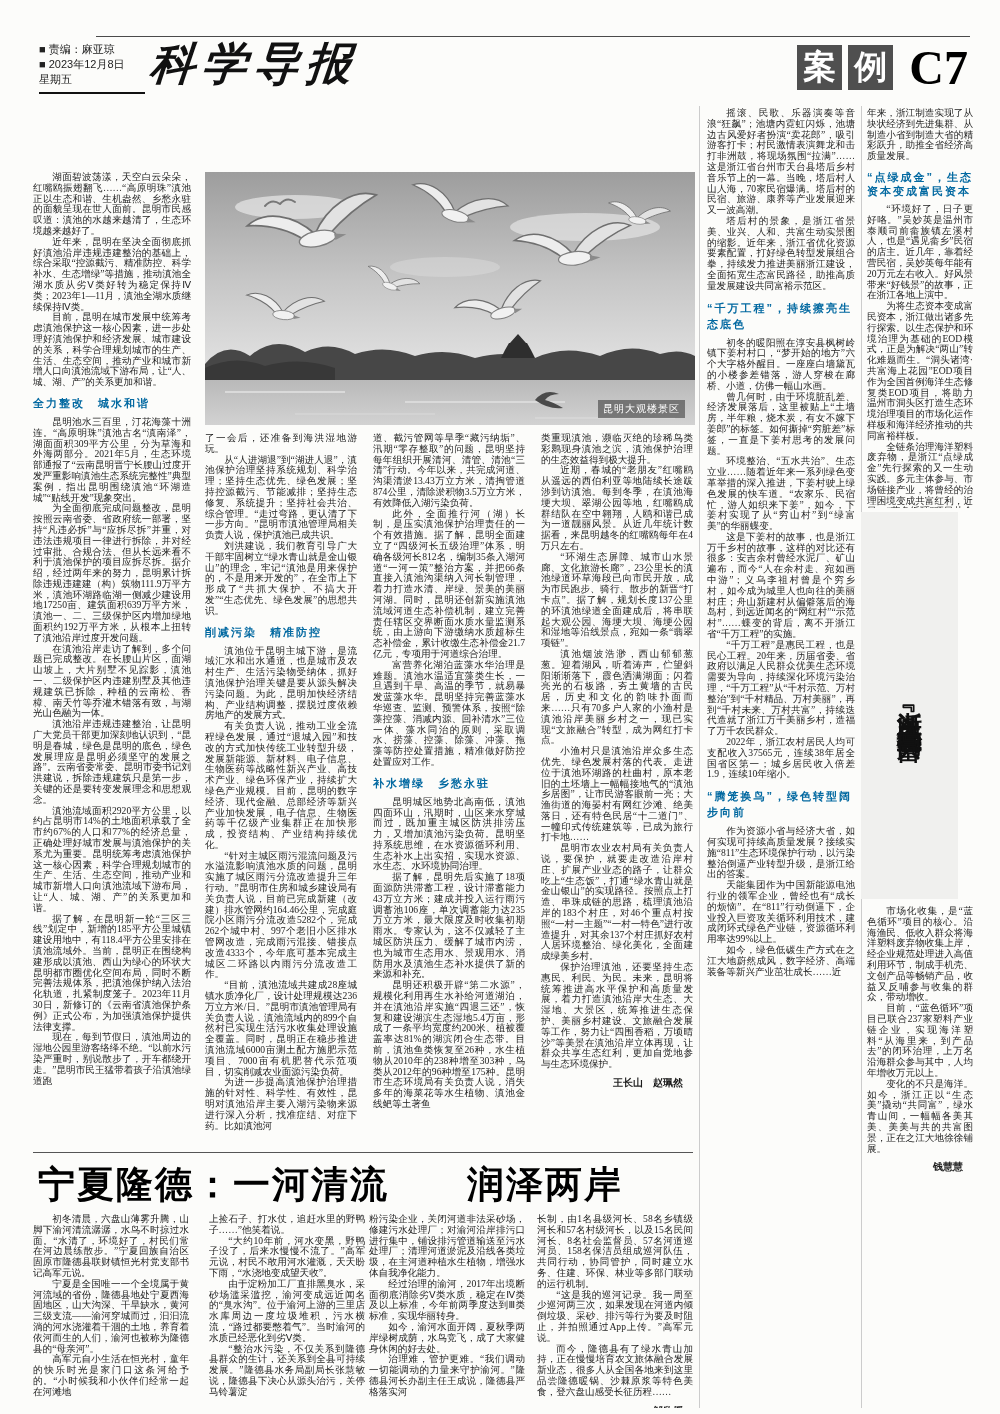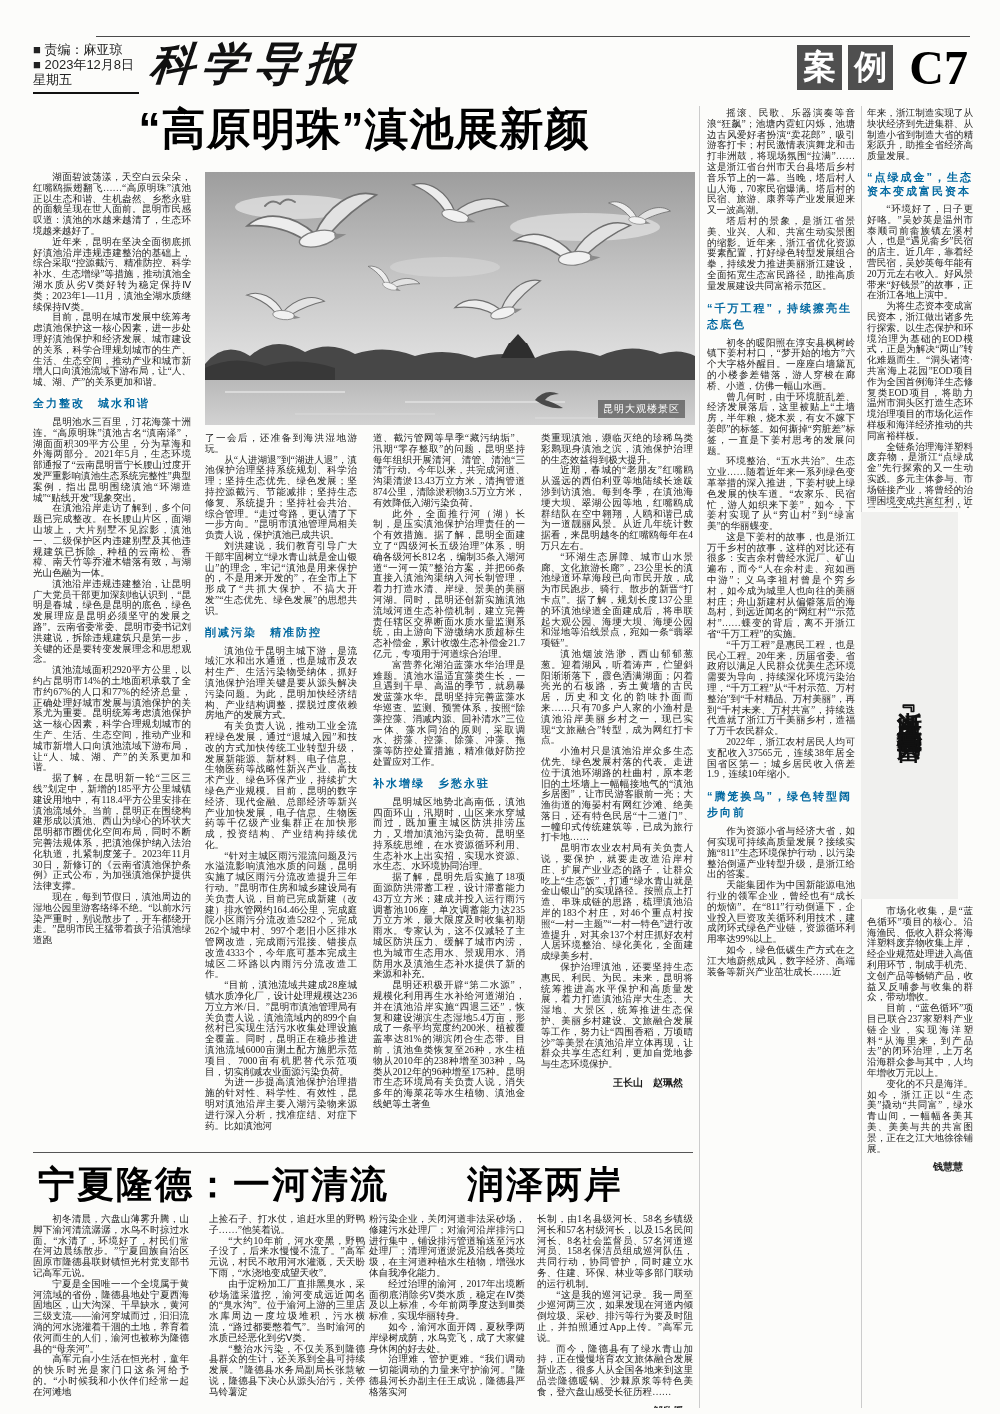--- a/index.html
+++ b/index.html
@@ -1,21 +1,21 @@
 <!DOCTYPE html>
 <html><head>
 <meta charset="utf-8">
 <style>
   html,body{margin:0;padding:0;background:#9a9a9a;}
   .page{position:relative;width:1000px;height:1414px;margin:0 auto;background:#fcfcfa;color:#1c1c1c;
         font-family:"Liberation Serif",serif;overflow:hidden;}
   
   .top-rule{position:absolute;left:96px;right:30px;top:36px;border-top:1.5px solid #4a4a4a;}
-  .ed-block{position:absolute;left:33px;top:42px;width:106px;border-bottom:2.5px solid #111;
-            padding-bottom:5px;font-size:13px;line-height:15px;color:#222;font-family:"Liberation Sans",sans-serif;}
+  .ed-block{position:absolute;left:39px;top:42px;width:106px;border-bottom:2.5px solid #111;
+            padding-bottom:5px;font-size:11px;line-height:15px;color:#222;font-family:"Liberation Sans",sans-serif;}
   .masthead{position:absolute;left:150px;top:34px;font-size:45px;font-weight:bold;font-style:italic;
             font-family:"DejaVu Serif",serif;letter-spacing:7px;transform:skewX(-5deg);color:#111;}
   .section-area{position:absolute;right:32px;top:40px;display:flex;align-items:center;gap:6px;}
   .sec-box{width:45px;height:45px;background:#4f4f4f;color:#fff;display:flex;align-items:center;justify-content:center;
            font-size:33px;font-weight:bold;font-family:"Liberation Serif",serif;}
   .pageno{font-size:48px;font-weight:bold;font-family:Liberation Serif, serif;margin-left:10px;color:#000;}
   
   .d-headline{position:absolute;left:33px;top:100px;width:662px;margin:0;text-align:center;
               font-family:"Liberation Sans",sans-serif;font-weight:bold;font-size:44px;letter-spacing:1px;color:#000;}
   .n-headline{position:absolute;left:38px;top:1160px;width:656px;margin:0;
@@ -65,21 +65,20 @@
     <div>■ 责编：麻亚琼</div>
     <div>■ 2023年12月8日　星期五</div>
   </div>
   <div class="masthead">科学导报</div>
   <div class="section-area">
     <span class="sec-box">案</span>
     <span class="sec-box">例</span>
     <span class="pageno">C7</span>
   </div>
 
-  <h1 class="d-headline">“高原明珠”滇池展新颜</h1>
 
   <div class="photo-wrap">
     <svg viewBox="0 0 490 253" preserveAspectRatio="none">
       <defs>
         <linearGradient id="sky" x1="0" y1="0" x2="0" y2="1">
           <stop offset="0" stop-color="#9d9d9d"></stop>
             <stop offset="0.55" stop-color="#c6c6c6"></stop>
             <stop offset="1" stop-color="#e1e1e1"></stop>
         </linearGradient>
         <linearGradient id="water" x1="0" y1="0" x2="0" y2="1">
@@ -120,20 +119,21 @@
     </svg>
     <div class="photo-caption">昆明大观楼景区</div>
   </div>
 
   <div class="col m-col1">
       <p class="para">湖面碧波荡漾，天空白云朵朵，红嘴鸥振翅翻飞……“高原明珠”滇池正以生态和谐、生机盎然、乡愁永驻的面貌呈现在世人面前。昆明市民感叹道：滇池的水越来越清了，生态环境越来越好了。</p>
       <p class="para">近年来，昆明在坚决全面彻底抓好滇池沿岸违规违建整治的基础上，综合采取“控源截污、精准防控、科学补水、生态增绿”等措施，推动滇池全湖水质从劣Ⅴ类好转为稳定保持Ⅳ类；2023年1—11月，滇池全湖水质继续保持Ⅳ类。</p>
       <p class="para">目前，昆明在城市发展中统筹考虑滇池保护这一核心因素，进一步处理好滇池保护和经济发展、城市建设的关系，科学合理规划城市的生产、生活、生态空间，推动产业和城市新增人口向滇池流域下游布局，让“人、城、湖、产”的关系更加和谐。</p>
       <h4 class="colhead">全力整改　城水和谐</h4>
       <p class="para">昆明池水三百里，汀花海藻十洲连。“高原明珠”滇池古名“滇南泽”，湖面面积309平方公里，分为草海和外海两部分。2021年5月，生态环境部通报了“云南昆明晋宁长腰山过度开发严重影响滇池生态系统完整性”典型案例，指出昆明围绕滇池“环湖造城”“贴线开发”现象突出。</p>
+      <p class="para">为全面彻底完成问题整改，昆明按照云南省委、省政府统一部署，坚持“凡违必拆”与“应拆尽拆”并重，对违法违规项目一律进行拆除，并对经过审批、合规合法、但从长远来看不利于滇池保护的项目应拆尽拆。据介绍，经过两年来的努力，昆明累计拆除违规违建建（构）筑物111.9万平方米，滇池环湖路临湖一侧减少建设用地17250亩、建筑面积639万平方米，滇池一、二、三级保护区内增加绿地面积约192万平方米，从根本上扭转了滇池沿岸过度开发问题。</p>
       <p class="para">在滇池沿岸走访了解到，多个问题已完成整改。在长腰山片区，面湖山坡上，大片别墅不见踪影，滇池一、二级保护区内违建别墅及其他违规建筑已拆除，种植的云南松、香樟、南天竹等乔灌木错落有致，与湖光山色融为一体。</p>
       <p class="para">滇池沿岸违规违建整治，让昆明广大党员干部更加深刻地认识到，“昆明是春城，绿色是昆明的底色，绿色发展理应是昆明必须坚守的发展之路”。云南省委常委、昆明市委书记刘洪建说，拆除违规建筑只是第一步，关键的还是要转变发展理念和思想观念。</p>
       <p class="para">滇池流域面积2920平方公里，以约占昆明市14%的土地面积承载了全市约67%的人口和77%的经济总量，正确处理好城市发展与滇池保护的关系尤为重要。昆明统筹考虑滇池保护这一核心因素，科学合理规划城市的生产、生活、生态空间，推动产业和城市新增人口向滇池流域下游布局，让“人、城、湖、产”的关系更加和谐。</p>
       <p class="para">据了解，在昆明新一轮“三区三线”划定中，新增的185平方公里城镇建设用地中，有118.4平方公里安排在滇池流域外。当前，昆明正在围绕构建形成以滇池、西山为绿心的环状大昆明都市圈优化空间布局，同时不断完善法规体系，把滇池保护纳入法治化轨道，扎紧制度笼子。2023年11月30日，新修订的《云南省滇池保护条例》正式公布，为加强滇池保护提供法律支撑。</p>
       <p class="para">现在，每到节假日，滇池周边的湿地公园里游客络绎不绝。“以前水污染严重时，别说散步了，开车都绕开走。”昆明市民王猛带着孩子沿滇池绿道跑</p>
     </div>
   <div class="col m-col2">
       <p class="para cont">了一会后，还准备到海洪湿地游玩。</p>
       <p class="para">从“人进湖退”到“湖进人退”，滇池保护治理坚持系统规划、科学治理；坚持生态优先、绿色发展；坚持控源截污、节能减排；坚持生态修复、系统提升；坚持社会共治、综合管理。“走过弯路，更认清了下一步方向。”昆明市滇池管理局相关负责人说，保护滇池已成共识。</p>
       <p class="para">刘洪建说，我们教育引导广大干部牢固树立“绿水青山就是金山银山”的理念，牢记“滇池是用来保护的，不是用来开发的”，在全市上下形成了“共抓大保护、不搞大开发”“生态优先、绿色发展”的思想共识。</p>

